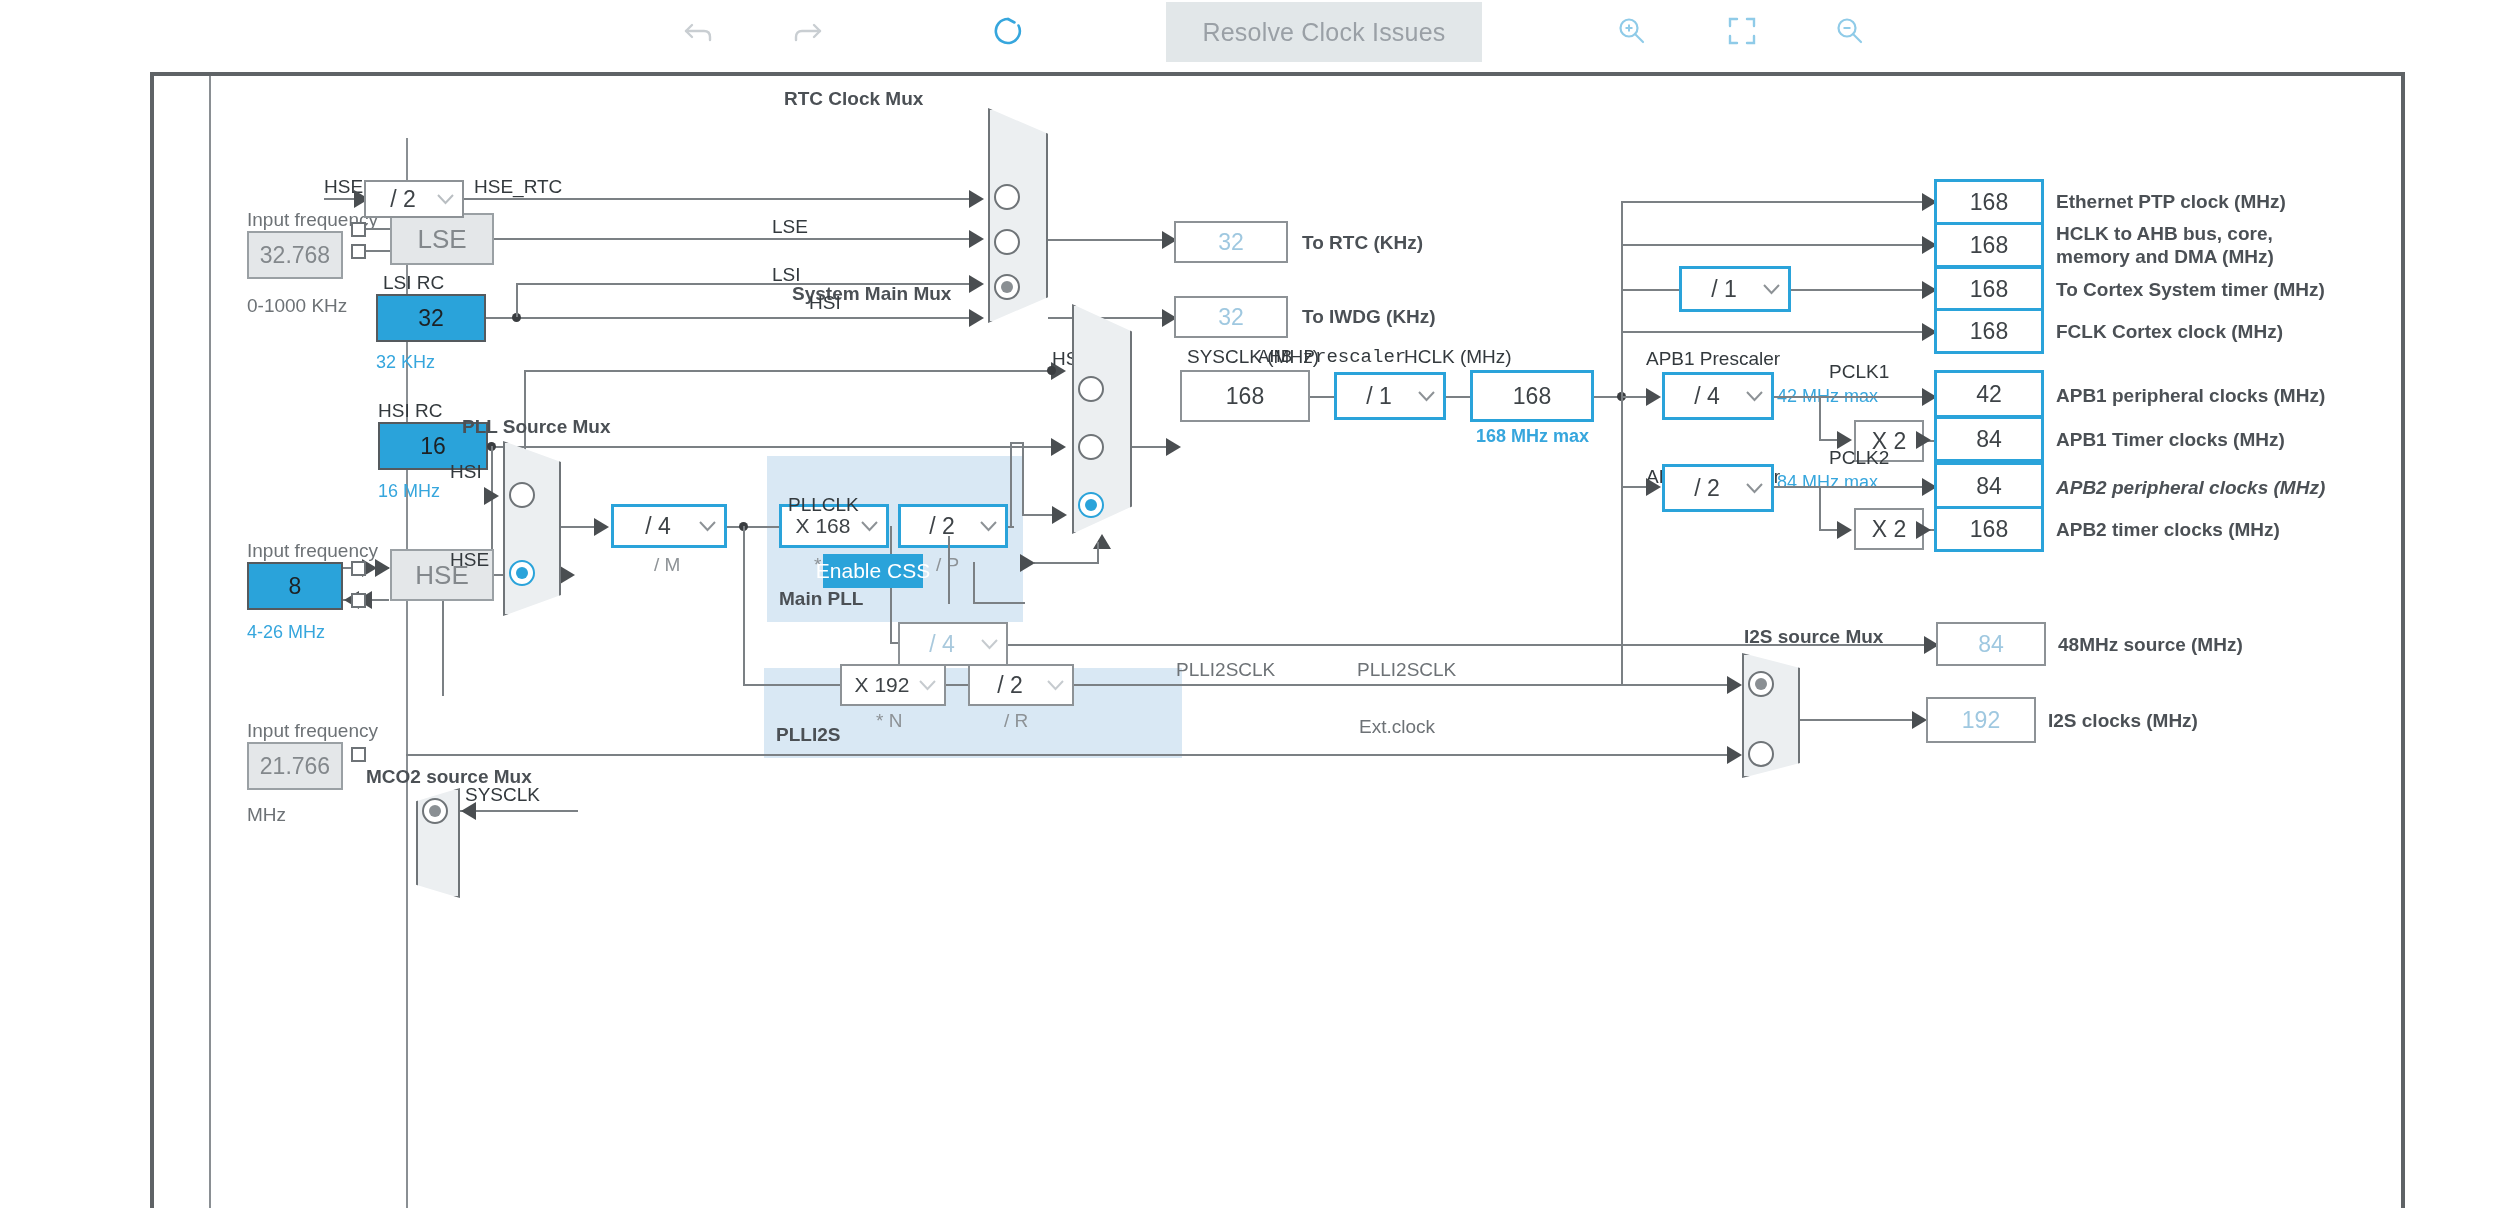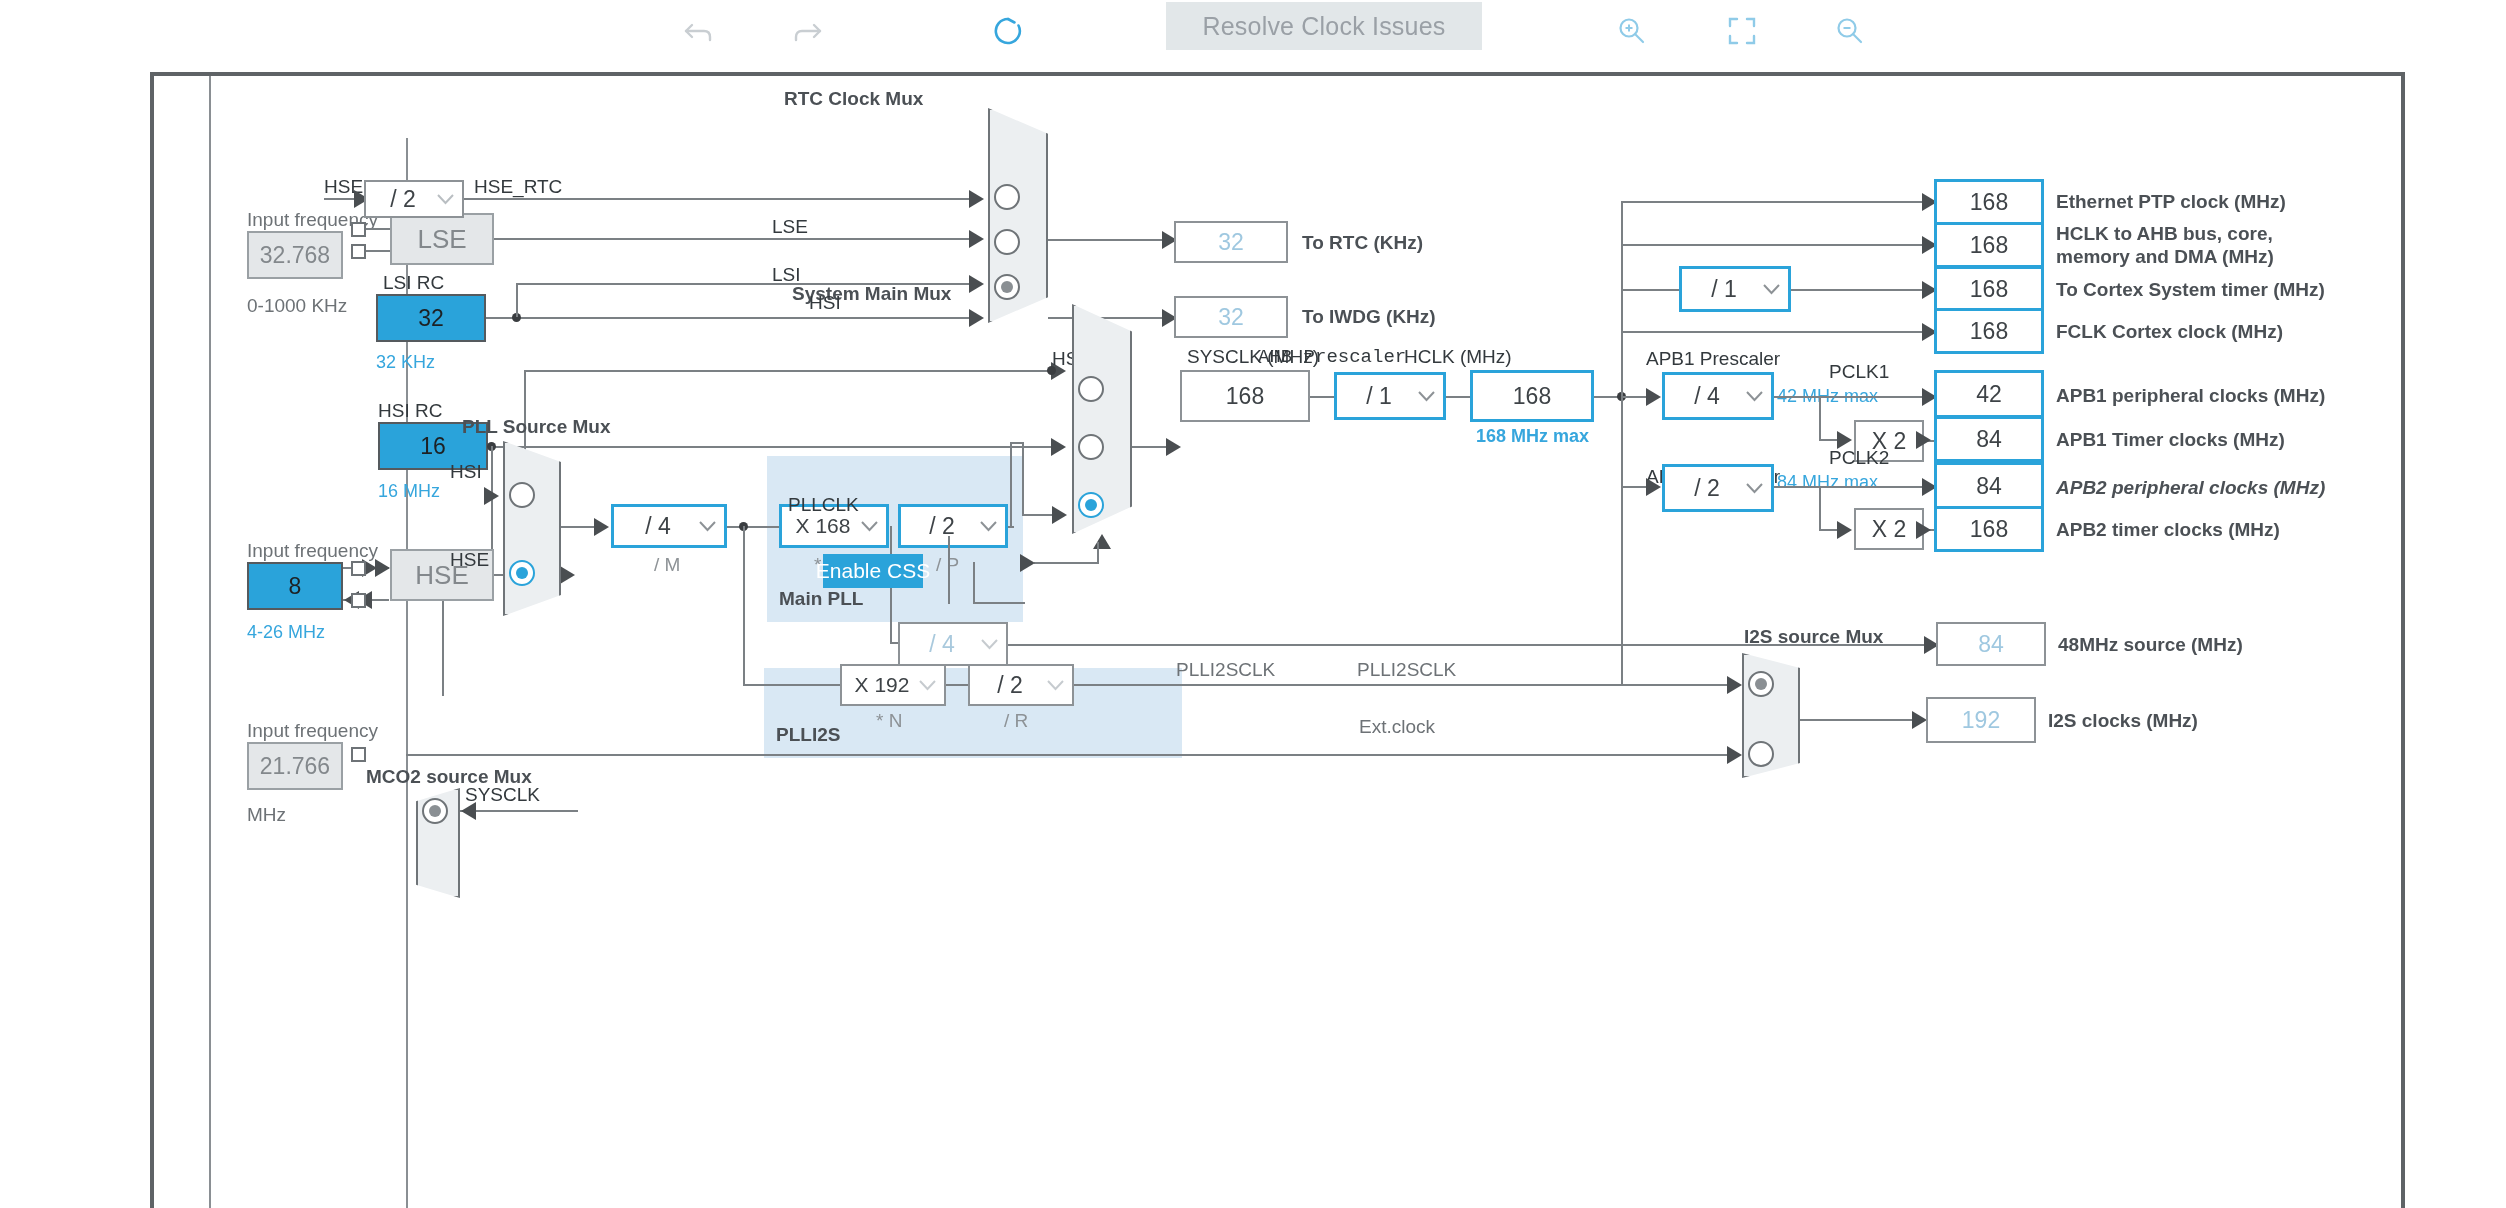--- a/index.html
+++ b/index.html
@@ -21,21 +21,21 @@
     position: absolute; top: 6px;
     width: 52px; height: 50px;
     display: flex; align-items: center; justify-content: center;
     cursor: pointer;
   }
   .tb-icon svg { display: block; }
 
   #btn-resolve {
     position: absolute;
     left: 1166px; top: 2px;
-    width: 316px; height: 48px;
+    width: 316px; height: 60px;
     background: #e2e7e9;
     border: none;
     color: #9aa0a6;
     font-size: 25px;
     font-family: "Liberation Sans", sans-serif;
     letter-spacing: .2px;
     cursor: default;
   }
 
   

